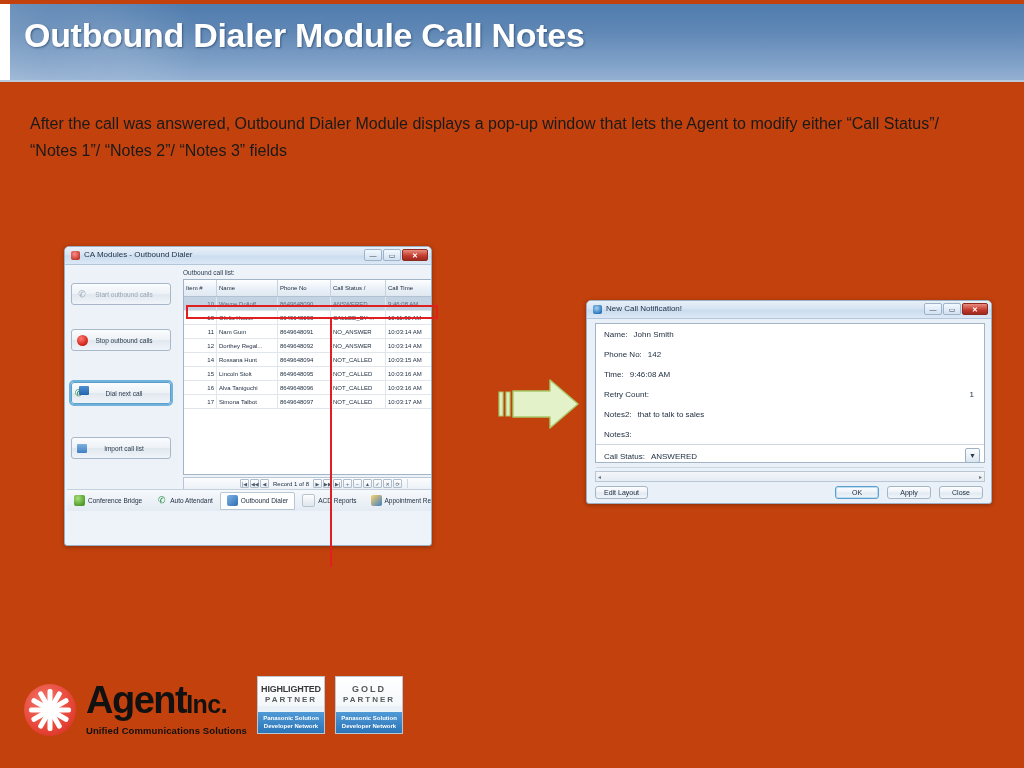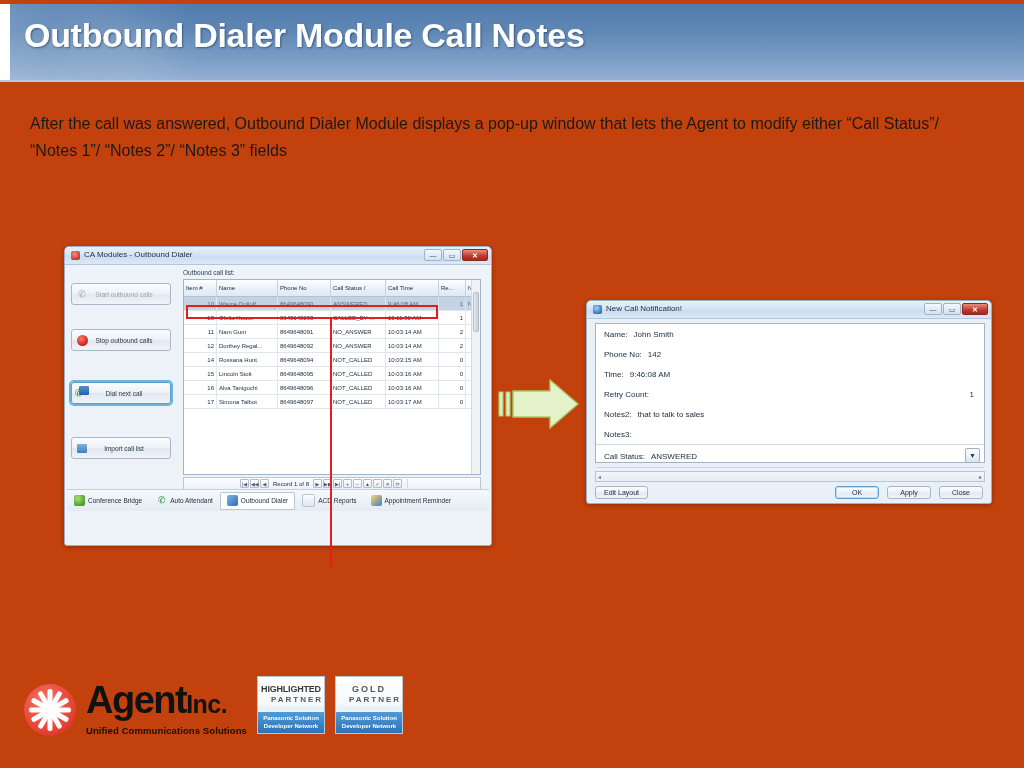--- a/index.html
+++ b/index.html
@@ -70,21 +70,21 @@
     width: 940px;
     font-size: 16px;
     line-height: 27px;
     color: #1a1a1a;
   }
 
   
   #app-window {
     position: absolute;
     left: 64px; top: 246px;
-    width: 428px; height: 300px;
+    width: 368px; height: 300px;
     background: #eef3f9;
     border: 1px solid #9bb0c6;
     border-radius: 5px 5px 3px 3px;
     box-shadow: 0 1px 4px rgba(0,0,0,0.30);
     box-sizing: border-box;
     overflow: hidden;
   }
   .win-titlebar {
     position: relative;
     height: 17px;
@@ -559,21 +559,21 @@
     padding-top: 7px;
     margin-bottom: 2px;
   }
   .pb-l1 {
     font-size: 9px; font-weight: bold; color: #3a3a3a;
     letter-spacing: -0.2px; white-space: nowrap;
   }
   .pb-l1.gold { letter-spacing: 2px; color: #555; }
   .pb-l2 {
     font-size: 8px; font-weight: bold; color: #5a5a5a;
-    letter-spacing: 2px; margin-top: 1px; white-space: nowrap; padding-left: 12px;
+    letter-spacing: 2px; margin-top: 1px; white-space: nowrap;
   }
   .pb-foot {
     margin-top: auto;
     width: 100%;
     background: linear-gradient(to bottom, #4f9ad6, #2b74b8);
     color: #ffffff;
     font-size: 6px;
     font-weight: bold;
     text-align: center;
     line-height: 8px;

